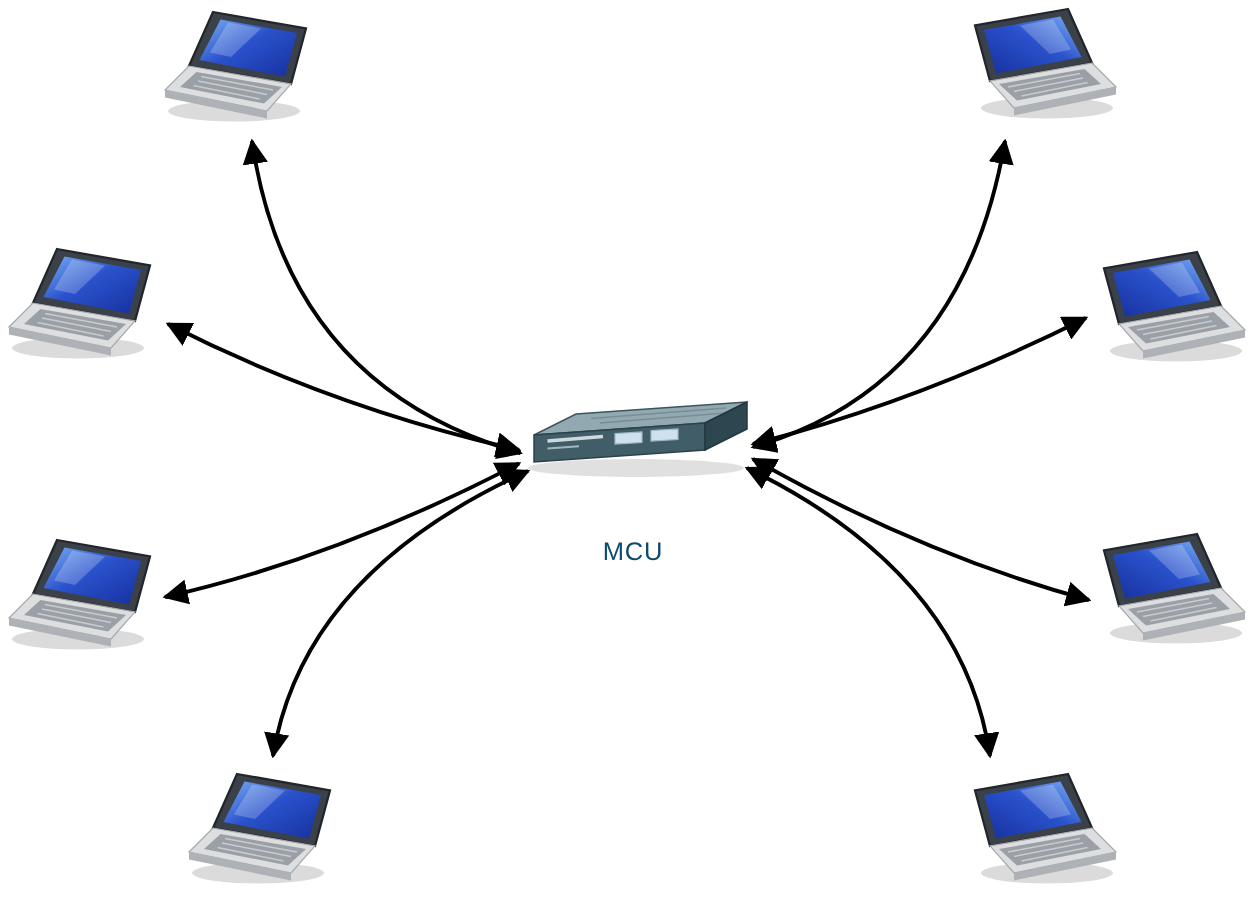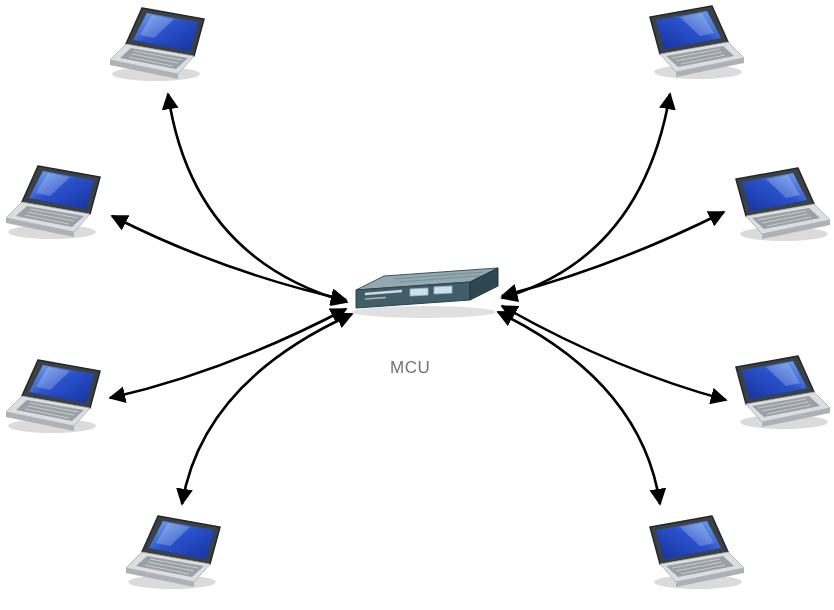--- a/index.html
+++ b/index.html
@@ -18,24 +18,24 @@
   .stage svg.scene {
     position: absolute;
     left: 0;
     top: 0;
   }
   .mcu-label {
     position: absolute;
     left: 390px;
     top: 358px;
     width: 64px;
-    text-align: left;
+    text-align: center;
     font-size: 17px;
     letter-spacing: 0.5px;
-    color: #737373;
+    color: #0c4a6e;
     user-select: none;
   }
 </style>
 </head>
 <body>
 
 <div class="stage">
 
   <svg class="scene" width="834" height="610" viewBox="0 0 834 610" xmlns="http://www.w3.org/2000/svg">
 

